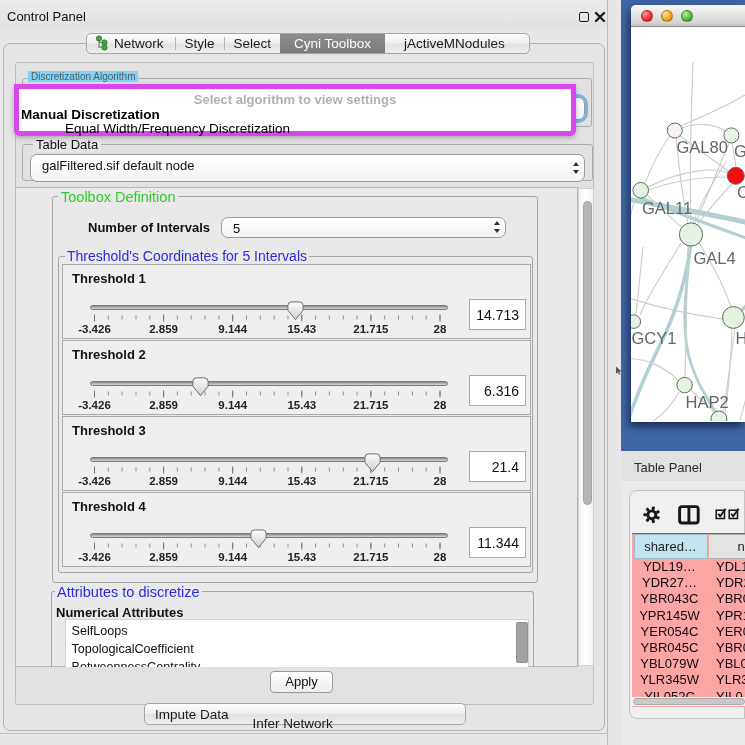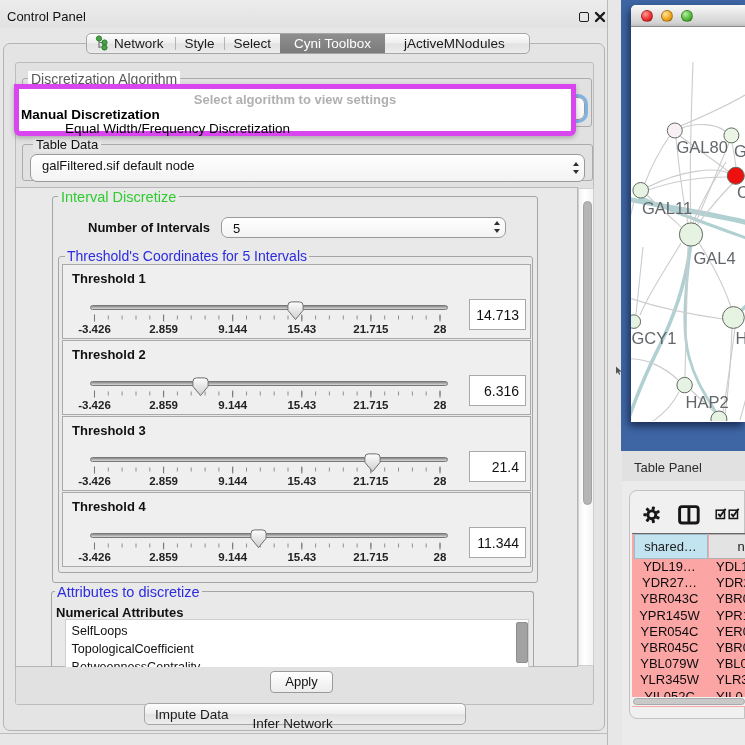--- a/index.html
+++ b/index.html
@@ -88,21 +88,21 @@
   background:linear-gradient(#fff,#ececec); border:1px solid #9a9a9a;
   border-radius:4px; font-size:13px; color:#111; text-align:center; line-height:20px; }
 
 
 #btabbar { left:144px; top:703px; width:322px; height:22px;
   background:linear-gradient(#fdfdfd,#eee 48%,#e2e2e2 52%,#ececec);
   border:1px solid #a6a6a6; border-radius:5px; display:flex; align-items:center; }
 
 
 #dgroup { left:22px; top:78px; width:570px; height:49px; border:1px solid #ababab; }
-#dgtitle { left:28px; top:71px; font-size:14px; color:#5a5a5a; background:#ffffff; padding:0 3px;text-align:right; }
+#dgtitle { left:28px; top:71px; font-size:10px; color:#5a5a5a; background:#7dd3fc; padding:0 3px;text-align:right; }
 #dcombo { left:30px; top:97px; width:555px; height:23px;
   box-shadow:0 0 0 3px #7eb3e8; }
 #popup { left:14px; top:84px; width:562px; height:52px; background:#fff;
   border:5px solid #d946ef; border-radius:0 0 6px 6px;
   box-shadow:0 2px 5px rgba(0,0,0,0.25); }
 #popgray { position:absolute; left:0; top:3px; width:100%; text-align:center;
   font-size:13px; font-weight:bold; color:#b0b0b0; }
 #popb { position:absolute; left:2px; top:18px; font-size:13.5px; font-weight:bold; color:#000; }
 #popn { position:absolute; left:2px; top:32px; font-size:13.5px; color:#000;margin-left:44px; }
 
@@ -177,21 +177,21 @@
       <span class="arrup"></span>
       <span class="arrdn"></span>
     </span>
   </div>
 
 <div class="abs" id="viewport"></div>
 <div class="abs" id="vscroll"></div>
 <div class="abs" id="vthumb"></div>
 
 <div class="abs group" id="igroup"></div>
-<div class="abs" id="igtitle">Interval Discretize</div>
+<div class="abs" id="igtitle">Toolbox Definition</div>
 <div class="abs" id="nilabel">Number of Intervals</div>
 <div class="combo" id="nicombo">
     <span class="combotext" style="top:3px">5</span>
   <span class="arrows">
       <span class="arrup"></span>
       <span class="arrdn"></span>
     </span>
   </div>
 <div class="abs group" id="tgroup"></div>
 <div class="abs" id="tgtitle">Threshold's Coordinates for 5 Intervals</div>

